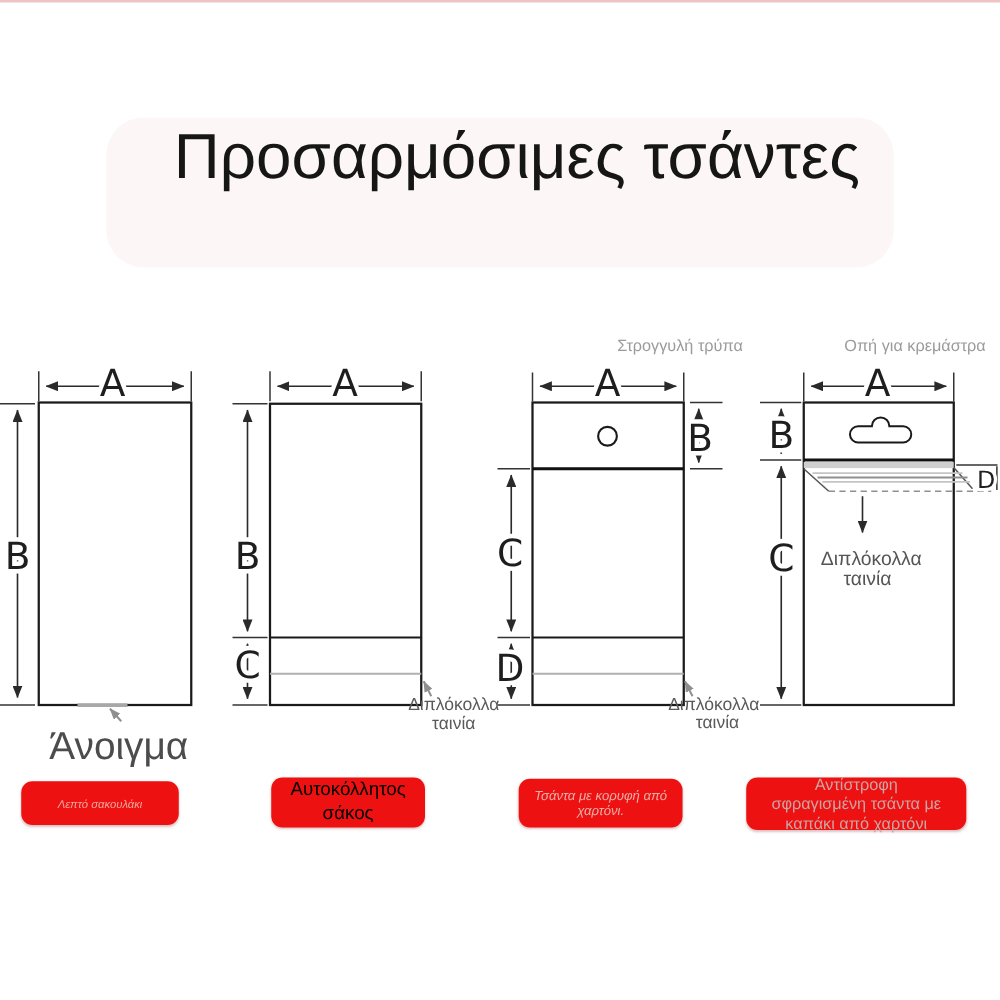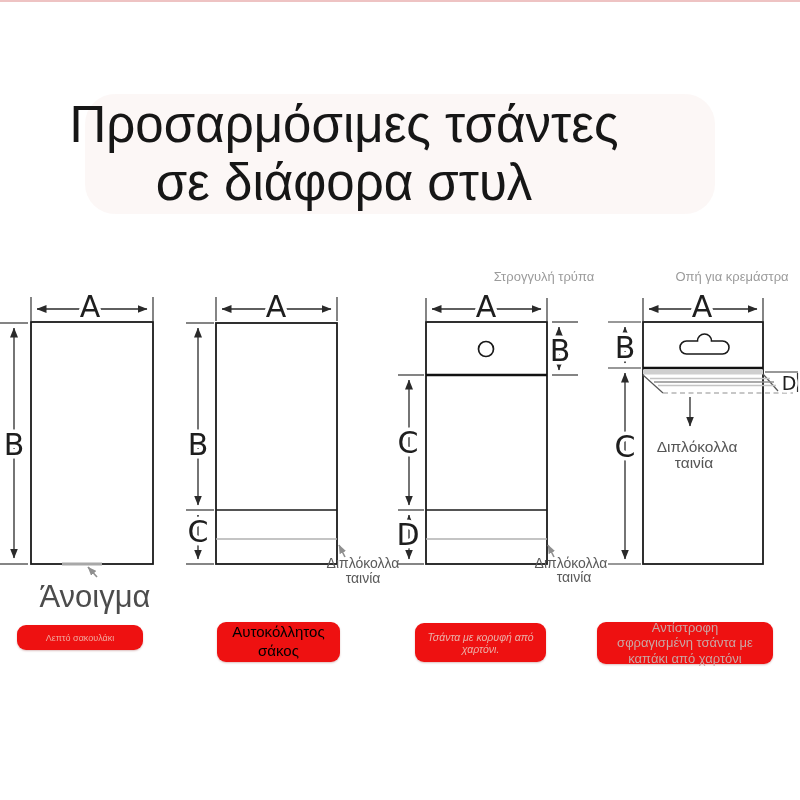--- a/index.html
+++ b/index.html
@@ -1,21 +1,21 @@
 <!DOCTYPE html>
 <html><head>
 <meta charset="utf-8">
 <style>
   html,body{margin:0;padding:0;background:#fff;}
   .canvas{position:relative;width:800px;height:800px;background:#ffffff;overflow:hidden;
           font-family:"Liberation Sans",sans-serif;}
   .top-line{position:absolute;left:0;top:0;width:800px;height:2px;background:#eec3c3;}
   .title-backdrop{position:absolute;left:85px;top:94px;width:630px;height:120px;
                   border-radius:30px;background:rgba(249,238,235,0.45);}
-  .title{position:absolute;left:0;top:96px;width:688px;text-align:center;
+  .title{position:absolute;left:0;top:96px;width:688px;text-align:right;
          font-size:51px;line-height:58px;color:#161616;letter-spacing:0;}
   .diagram-svg{position:absolute;left:0;top:260px;}
 
   .outline{fill:#ffffff;stroke:#1a1a1a;stroke-width:1.8;}
   .thin-black{stroke:#1a1a1a;stroke-width:1.6;fill:none;}
   .thick-black{stroke:#111111;stroke-width:2.5;fill:none;}
   .ext{stroke:#333333;stroke-width:1.2;fill:none;}
   .dim{stroke:#2a2a2a;stroke-width:1.3;fill:none;}
   .gray-line{stroke:#b0b0b0;stroke-width:1.6;fill:none;}
   .gray-arrow{stroke:#8f8f8f;stroke-width:1.6;fill:none;}
@@ -30,35 +30,34 @@
   .dim-letter-sm{font-size:19px;fill:#1e1e1e;text-anchor:middle;
               paint-order:stroke;stroke:#ffffff;stroke-width:5px;stroke-linejoin:round;}
   .lbl-gray{font-size:13px;fill:#9b9b9b;text-anchor:middle;font-family:"Liberation Sans",sans-serif;}
   .lbl-tape{font-size:14px;fill:#5a5a5a;text-anchor:middle;font-family:"Liberation Sans",sans-serif;}
   .lbl-tape-lg{font-size:15.5px;fill:#555555;text-anchor:middle;font-family:"Liberation Sans",sans-serif;}
   .caption{font-size:31px;fill:#4c4c4c;text-anchor:middle;font-family:"Liberation Sans",sans-serif;}
 
   .btn{position:absolute;background:#ee1111;border-radius:9px;display:flex;align-items:center;
        justify-content:center;text-align:center;cursor:pointer;
        box-shadow:0 1px 2px rgba(120,0,0,0.25);}
-  .btn1{left:17px;top:625px;width:126px;height:25px;font-size:9px;color:#f0a89e;}
+  .btn1{left:17px;top:625px;width:126px;height:35px;font-size:9px;color:#f0a89e;font-style:italic;}
   .btn2{left:217px;top:622px;width:123px;height:40px;font-size:15px;line-height:1.25;color:#000000;}
   .btn3{left:415px;top:623px;width:131px;height:39px;font-size:10.5px;color:#eab0a8;font-style:italic;}
   .btn4{left:597px;top:622px;width:176px;height:42px;font-size:13px;line-height:1.18;color:#caa6a4;padding:0 20px;box-sizing:border-box;}
 </style>
 </head>
 <body>
 
 <div class="canvas">
   <div class="top-line"></div>
   <div class="title-backdrop"></div>
 
   <div class="title">
     <div>Προσαρμόσιμες τσάντες</div>
-    <div>σε διάφορα στυλ</div>
   </div>
 
   <svg class="diagram-svg" width="800" height="420" viewBox="0 260 800 420" xmlns="http://www.w3.org/2000/svg">
     <defs>
       <marker id="mD" markerWidth="10" markerHeight="8" refX="9.5" refY="4" orient="auto-start-reverse" markerUnits="userSpaceOnUse">
         <path d="M0,0 L10,4 L0,8 Z" fill="#2a2a2a"></path>
       </marker>
       <marker id="mG" markerWidth="9" markerHeight="7" refX="8.5" refY="3.5" orient="auto-start-reverse" markerUnits="userSpaceOnUse">
         <path d="M0,0 L9,3.5 L0,7 Z" fill="#8f8f8f"></path>
       </marker>

